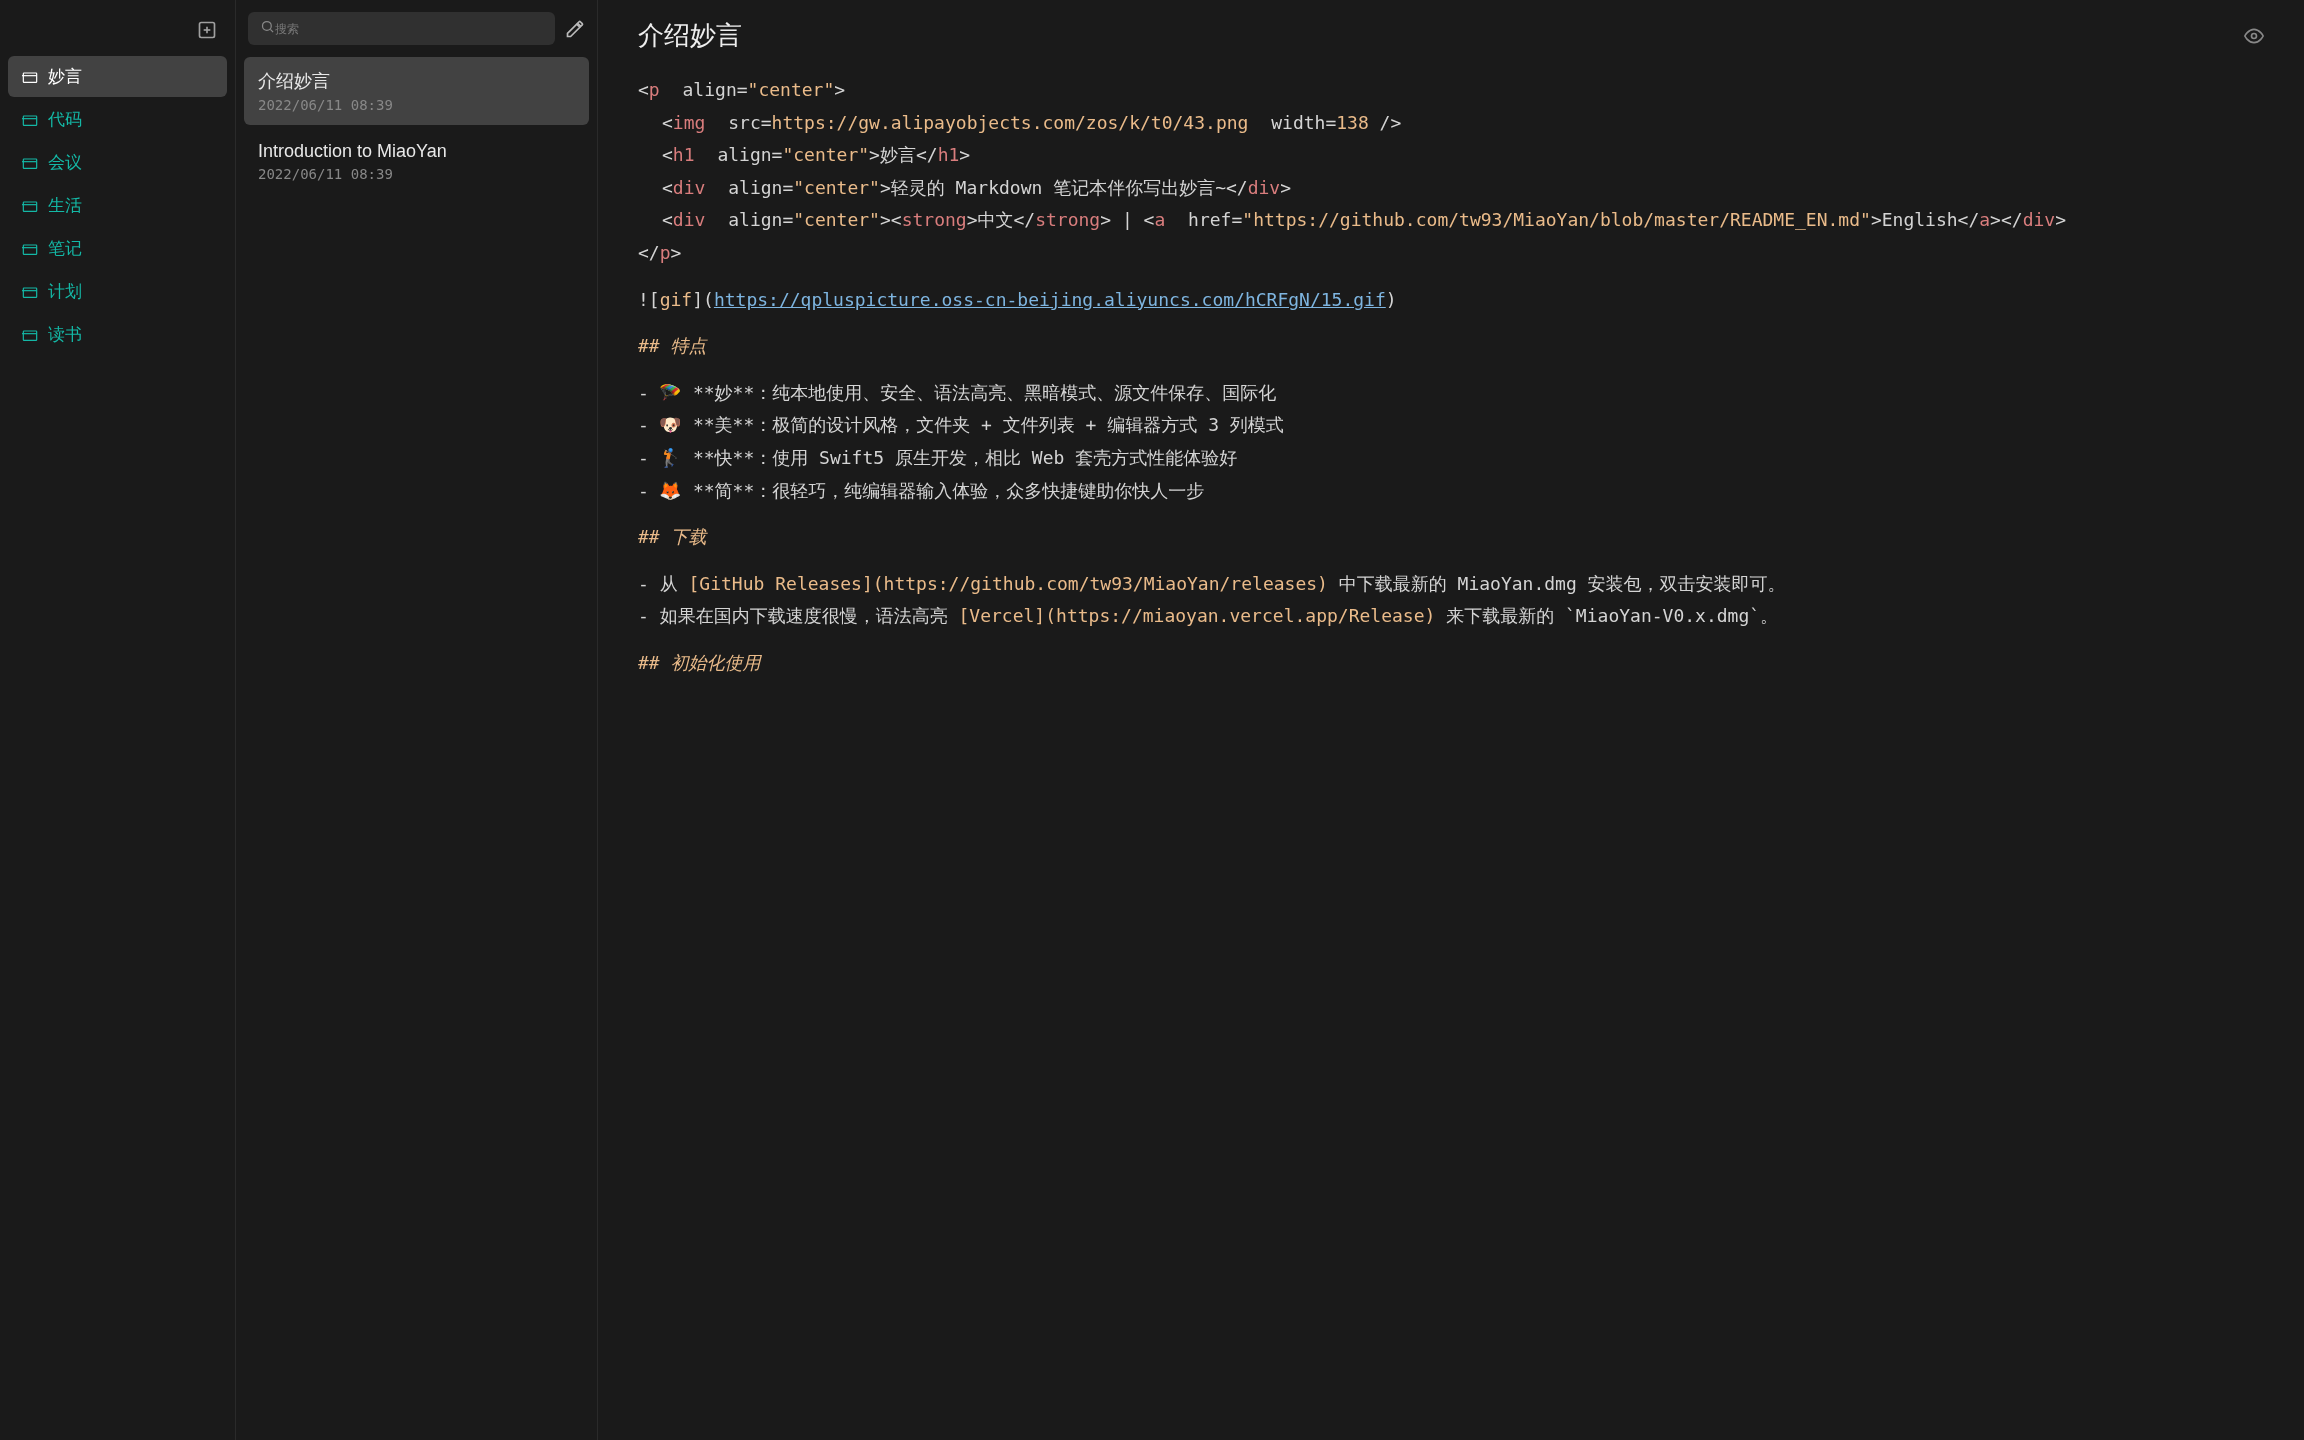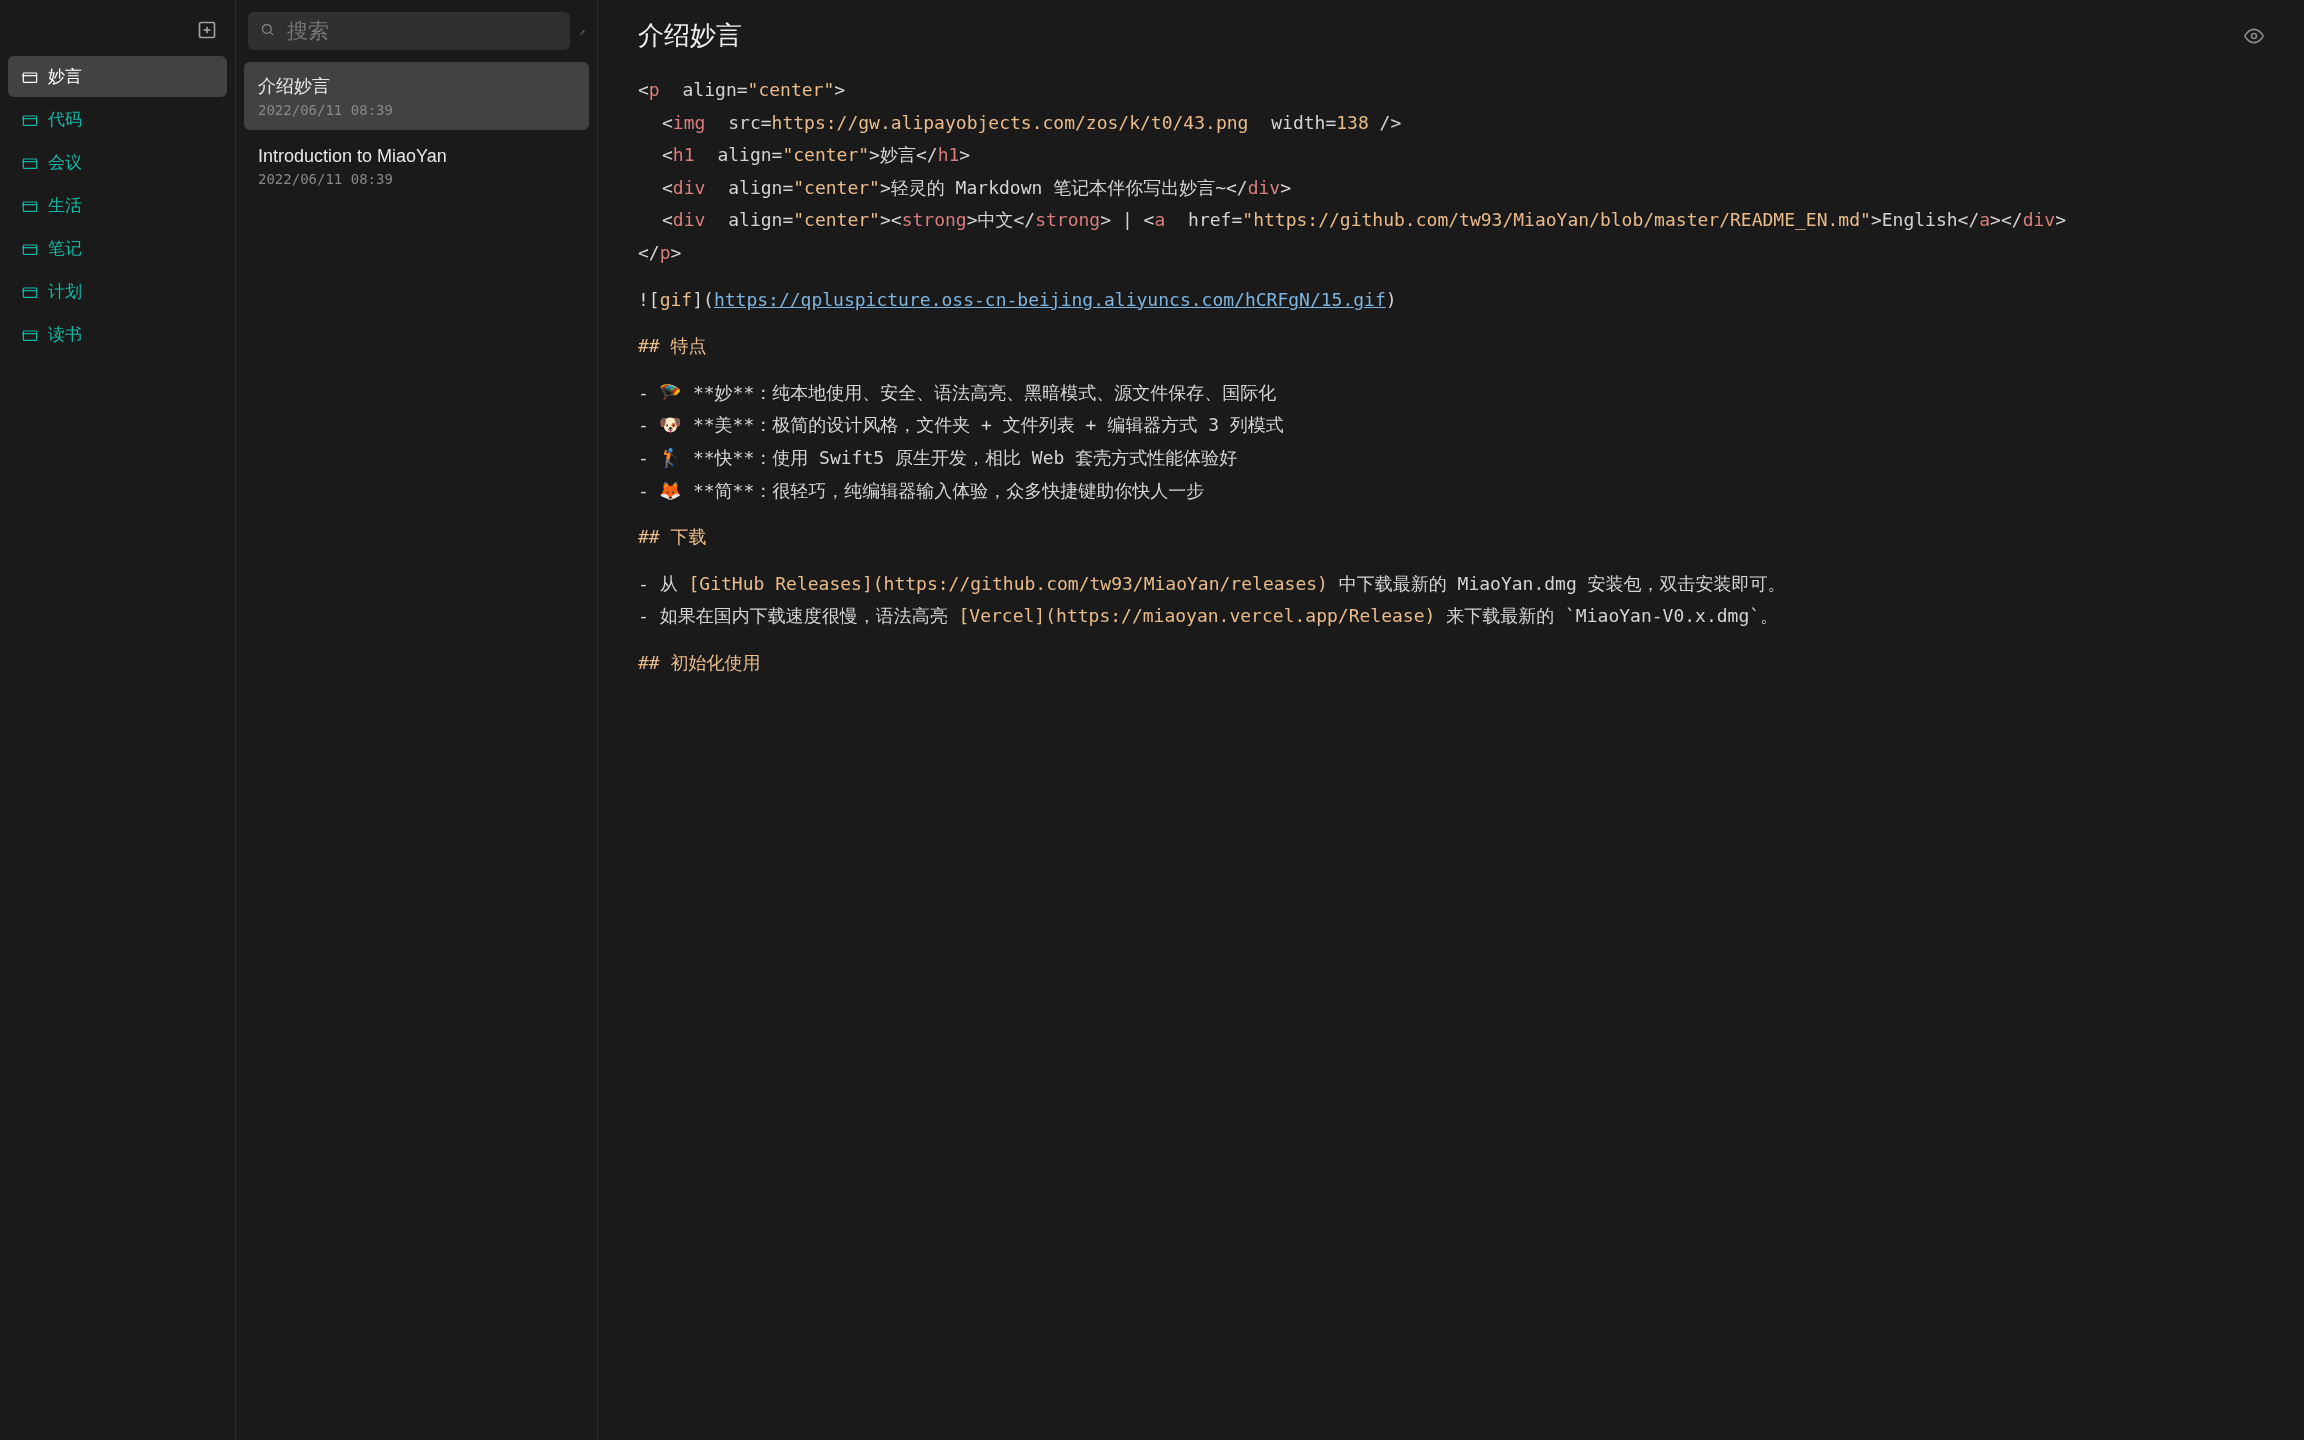--- a/index.html
+++ b/index.html
@@ -64,23 +64,23 @@
   border-radius: 6px;
   display: flex;
   align-items: center;
   padding: 7px 12px;
 }
 .search-box input {
   background: transparent;
   border: none;
   outline: none;
   color: #ccc;
-  font-size: 21px;
-  flex: 1;
-  margin-left: 12px;
+  font-size: 12px;
+  flex: 1;
+  margin-left: 0;
 }
 .search-box input::placeholder { color: #777; }
 .notes { padding: 0 8px; }
 .note-item {
   padding: 12px 14px;
   border-radius: 6px;
   cursor: pointer;
   margin-bottom: 4px;
 }
 .note-item.active { background: #424242; }
@@ -108,21 +108,21 @@
   font-size: 18px;
   line-height: 1.7;
   color: #d4d4d4;
 }
 .tag { color: #d97d7d; }
 .attr { color: #d4d4d4; margin-left: 12px; }
 .string { color: #eabb8a; }
 .textc { color: #d4d4d4; }
 .link { color: #7eb5e0; text-decoration: underline; }
 .link2 { color: #eabb8a; }
-.heading { color: #eabb8a; font-weight: 500; }
+.heading { color: #eabb8a; font-weight: 500; font-style: italic; }
 .bracket { color: #d4d4d4; }
 .ind2 { padding-left: 24px; }
 .line { display:block; margin: 2px 0;}
 .para { margin: 16px 0; }
 </style>
 </head>
 <body>
 
 <div class="sidebar">
   <div class="sidebar-header">

